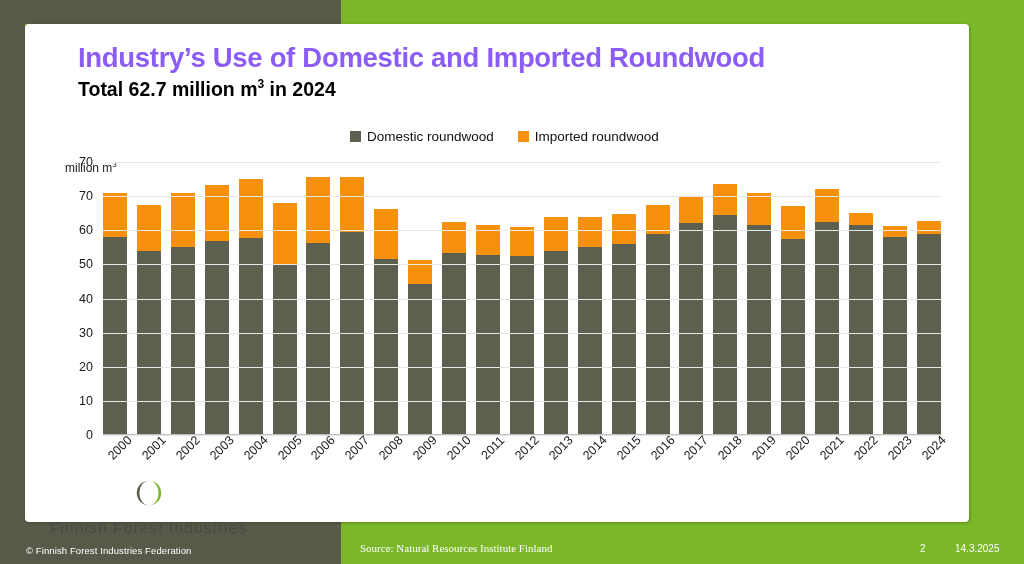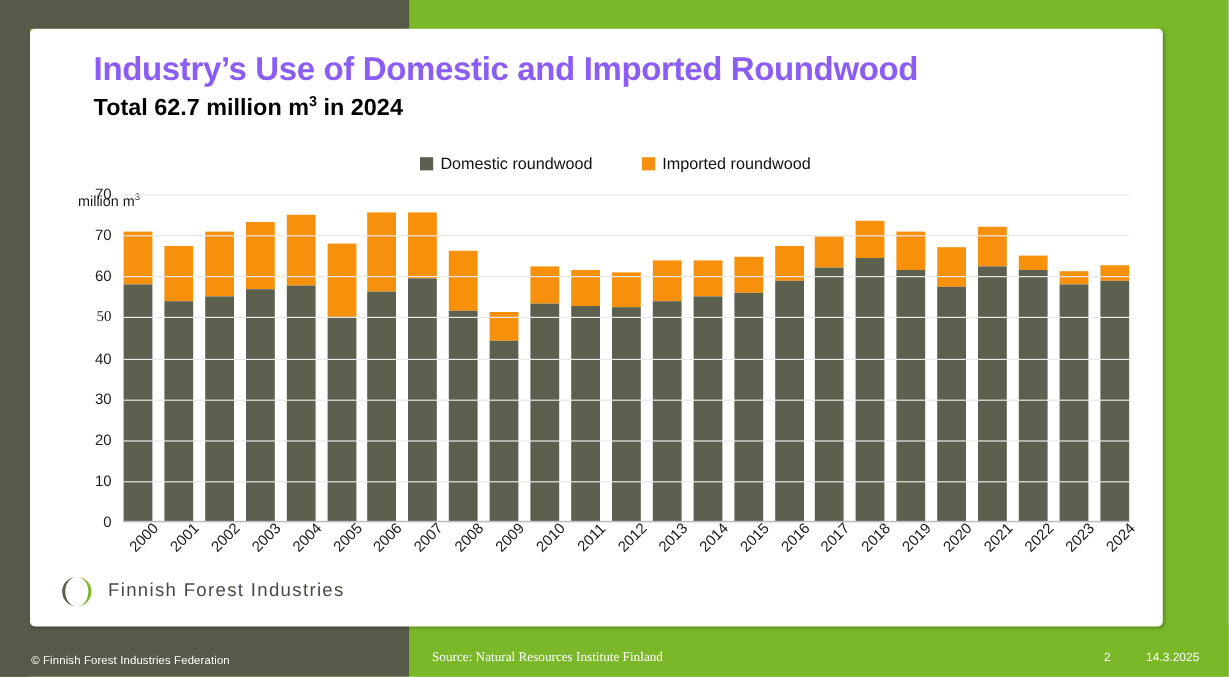--- a/index.html
+++ b/index.html
@@ -73,21 +73,21 @@
   }
   .subtitle sup { font-size: 12px; vertical-align: super; }
   .unit-label {
     position: absolute; left: 40px; top: 100px;
     font-size: 12px; color: #1a1a1a; white-space: nowrap; margin-top: 36px;
   }
   .unit-label sup { font-size: 8px; vertical-align: super; }
   
   .legend {
     position: absolute; left: 325px; top: 105px;
-    display: flex; align-items: center; gap: 41px;
+    display: flex; align-items: center; gap: 24px;
   }
   .legend-item { display: flex; align-items: center; gap: 6px; }
   .legend-swatch { width: 11px; height: 11px; display: inline-block; }
   .legend-text { font-size: 13.5px; color: #111111; white-space: nowrap; }
 
   
   .plot-area {
     position: absolute;
     left: 78px; top: 138px;
     width: 838px; height: 273px;
@@ -130,21 +130,21 @@
   .xlabel {
     position: absolute; top: 4px; left: 50%;
     font-size: 12.5px; color: #1a1a1a;
     transform-origin: left top;
     transform: rotate(-45deg) translate(-50%, 0);
     white-space: nowrap;
   }
   
   .logo-wrap {
     position: absolute; left: 25px; top: 455px;
-    display: flex; align-items: center; gap: 12px;
+    display: flex; align-items: center; gap: 12px; flex-direction: column;
   }
   .logo-mark { width: 28px; height: 28px; }
   .logo-text {
     font-size: 15.5px; color: #4a4a42; letter-spacing: 1.1px;
     white-space: nowrap;
   }
 </style>
 </head>
 <body>
 
@@ -287,21 +287,21 @@
         <div class="ytick" style="top: 273px;">0</div>
         <div class="gridline" style="top: 238.875px;"></div>
         <div class="ytick" style="top: 238.875px;">10</div>
         <div class="gridline" style="top: 204.75px;"></div>
         <div class="ytick" style="top: 204.75px;">20</div>
         <div class="gridline" style="top: 170.625px;"></div>
         <div class="ytick" style="top: 170.625px;">30</div>
         <div class="gridline" style="top: 136.5px;"></div>
         <div class="ytick" style="top: 136.5px;">40</div>
         <div class="gridline" style="top: 102.375px;"></div>
-        <div class="ytick" style="top: 102.375px; font-family: Liberation Serif, serif;">50</div>
+        <div class="ytick" style="top: 102.375px;">50</div>
         <div class="gridline" style="top: 68.25px;"></div>
         <div class="ytick" style="top: 68.25px;">60</div>
         <div class="gridline" style="top: 34.125px;"></div>
         <div class="ytick" style="top: 34.125px;">70</div>
         <div class="gridline" style="top: 0px;"></div>
         <div class="ytick" style="top: 0px;">70</div>
       </div>
 
     <div class="xlabels" id="xlabels">
         <div class="xlabel-wrap">

